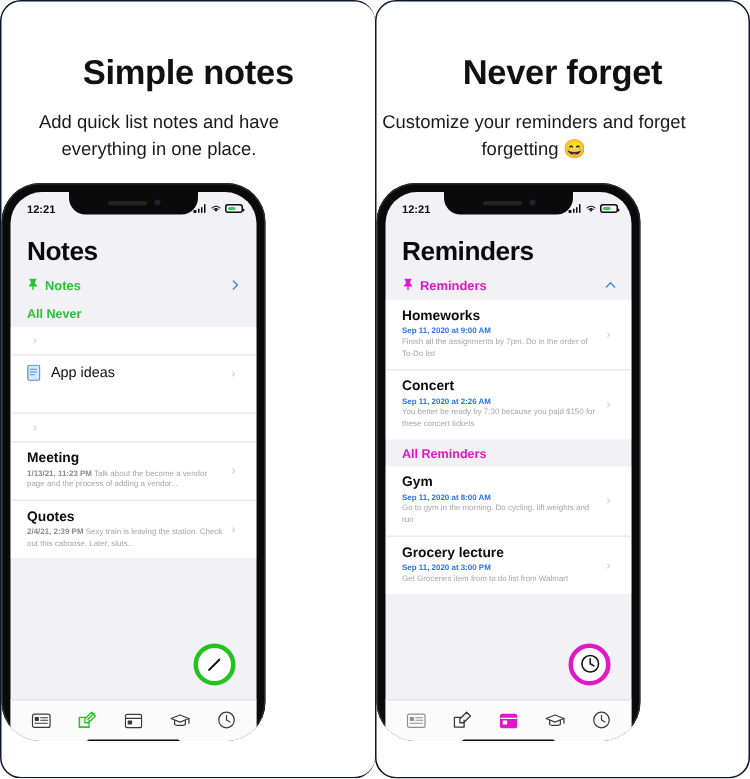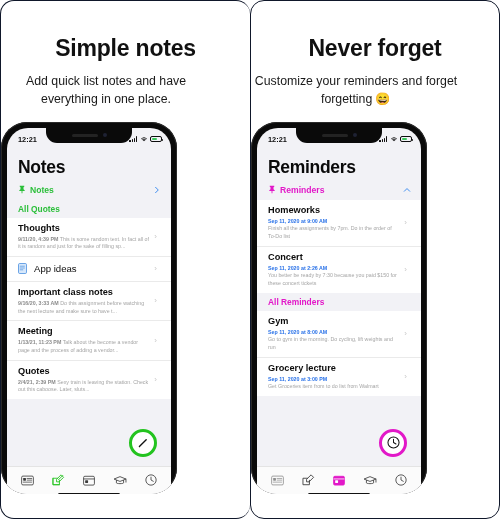--- a/index.html
+++ b/index.html
@@ -125,21 +125,21 @@
     margin-top: 1.5px;
     overflow: hidden;
   }
   .row .rmeta .dt { color: #8c8c8c; font-weight: bold; }
   .row .rmeta .dt.blue { color: #2a72e8; }
   .row .rmeta .pv { color: #a5a5a5; }
   .row .rchev {
     flex: 0 0 auto; align-self: center; margin-left: 4px;
     color: #c8c8c8; font-size: 8px; line-height: 1;
   }
-  .row.icon-row { align-items: center; padding-top: 6px; padding-bottom: 6px; }
+  .row.icon-row { align-items: center; padding-top: 6px; padding-bottom: 20px; }
   .row.icon-row .doc-icon { width: 9px; height: 11px; margin-right: 7px; flex: 0 0 auto; }
   .row.icon-row .rtitle { font-size: 9.6px; font-weight: normal; }
 
   .fabwrap {
     position: relative; height: 46px; flex: 0 0 46px;
     display: flex; align-items: center; justify-content: flex-end;
     padding-right: 14px;
   }
   .fab {
     width: 28px; height: 28px; border-radius: 50%;
@@ -204,53 +204,39 @@
           <div class="pinrow">
             <svg class="pin-icon" viewBox="0 0 10 12">
               <path d="M2 1h6v1.2l-1 .9v2.4l1.6 1.6v1H5.6V11h-1.2V8.1H1.4v-1L3 5.5V3.1L2 2.2Z" fill="#2bbf3a"></path>
             </svg>
             <span class="pinlabel" style="color:#2bbf3a">Notes</span>
             <svg class="chev" viewBox="0 0 10 10">
               <path d="M3.2 1.6 L6.6 5 L3.2 8.4" stroke="#3b8bf0" stroke-width="1.2" fill="none" stroke-linecap="round" stroke-linejoin="round"></path>
             </svg>
           </div>
 
-          <div class="sectionhdr" style="color:#2bbf3a">All Quotes</div>
+          <div class="sectionhdr" style="color:#2bbf3a">All Never</div>
 
           <div class="list">
             <div class="row">
-              <div class="rc">
-                <div class="rtitle">Thoughts</div>
-                <div class="rmeta">
-                  <span class="dt">9/11/20, 4:39 PM</span>
-                  <span class="pv">This is some random text. In fact all of it is random and just for the sake of filling sp...</span>
-                </div>
-              </div>
               <div class="rchev">›</div>
             </div>
 
             <div class="row icon-row">
               <svg class="doc-icon" viewBox="0 0 9 11">
                 <rect x="0.5" y="0.5" width="8" height="10" rx="1.2" fill="#d7e8fb" stroke="#4a8fe0" stroke-width="0.8"></rect>
                 <path d="M2.2 3.2h4.2M2.2 5h4.2M2.2 6.8h2.6" stroke="#4a8fe0" stroke-width="0.7" stroke-linecap="round"></path>
               </svg>
               <div class="rc">
                 <div class="rtitle">App ideas</div>
               </div>
               <div class="rchev">›</div>
             </div>
 
             <div class="row">
-              <div class="rc">
-                <div class="rtitle">Important class notes</div>
-                <div class="rmeta">
-                  <span class="dt">9/16/20, 3:33 AM</span>
-                  <span class="pv">Do this assignment before watching the next lecture and make sure to have t...</span>
-                </div>
-              </div>
               <div class="rchev">›</div>
             </div>
 
             <div class="row">
               <div class="rc">
                 <div class="rtitle">Meeting</div>
                 <div class="rmeta">
                   <span class="dt">1/13/21, 11:23 PM</span>
                   <span class="pv">Talk about the become a vendor page and the process of adding a vendor...</span>
                 </div>

